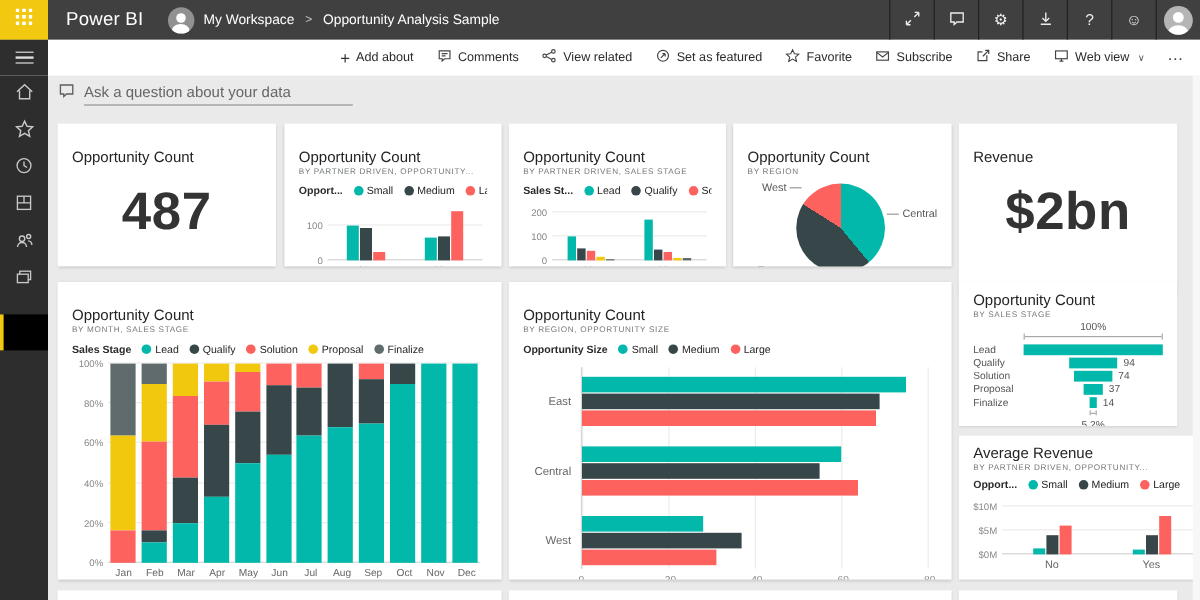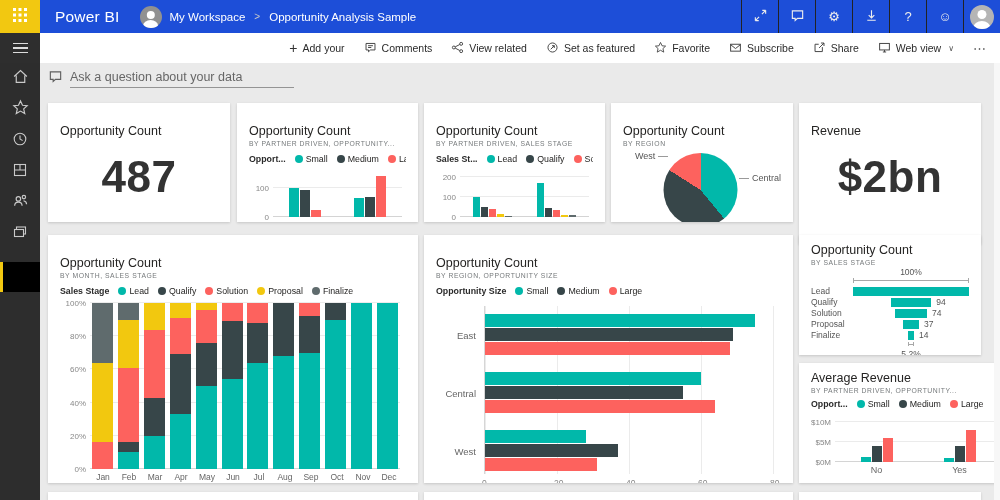--- a/index.html
+++ b/index.html
@@ -1,20 +1,20 @@
 <!DOCTYPE html>
 <html><head>
 <meta charset="utf-8">
 <style>
   *{margin:0;padding:0;box-sizing:border-box}
   html,body{width:1000px;height:500px;overflow:hidden;background:#eaeaea;
     font-family:"Liberation Sans",sans-serif;-webkit-font-smoothing:antialiased}
 
   
-  .topbar{position:absolute;top:0;left:0;width:1000px;height:33px;background:#1d4ed8;
+  .topbar{position:absolute;top:0;left:0;width:1000px;height:33px;background:#404040;
     display:flex;align-items:center;z-index:20}
   .waffle{width:40px;height:33px;background:#F2C811;display:flex;align-items:center;
     justify-content:center;cursor:pointer;flex:none}
   .logo{color:#fff;font-size:15.5px;font-weight:400;margin:0 20px 0 15px;letter-spacing:.2px}
   .crumb{display:flex;align-items:center;gap:8px;color:#fff;font-size:11.5px}
   .avatar-sm{width:22px;height:22px;border-radius:50%;background:#919191;position:relative;overflow:hidden;flex:none}
   .crumb-sep{color:#c9c9c9;font-size:10px;margin:0 1px}
   .topbar-right{margin-left:auto;display:flex;height:100%}
   .tb-btn{width:37px;height:100%;display:flex;align-items:center;justify-content:center;
     color:#ededed;border-left:1px solid #222;cursor:pointer;font-size:13px}
@@ -182,21 +182,21 @@
 
 <div class="cmdbar">
   <div class="nav-toggle">
     <i></i>
       <i></i>
       <i></i>
   </div>
   <div class="cmd-items">
     <div class="cmd">
       <span class="plus">+</span>
-      <span>Add your</span>
+      <span>Add about</span>
     </div>
     <div class="cmd">
       <span>
         <svg width="13" height="13" viewBox="0 0 16 16" fill="none" stroke="#444" stroke-width="1.2">
           <path d="M2.5 3h11v8H8l-2.5 2.3V11h-3z"></path>
             <path d="M5 5.8h6M5 8h4"></path>
         </svg></span>
       <span>Comments</span>
     </div>
     <div class="cmd">

